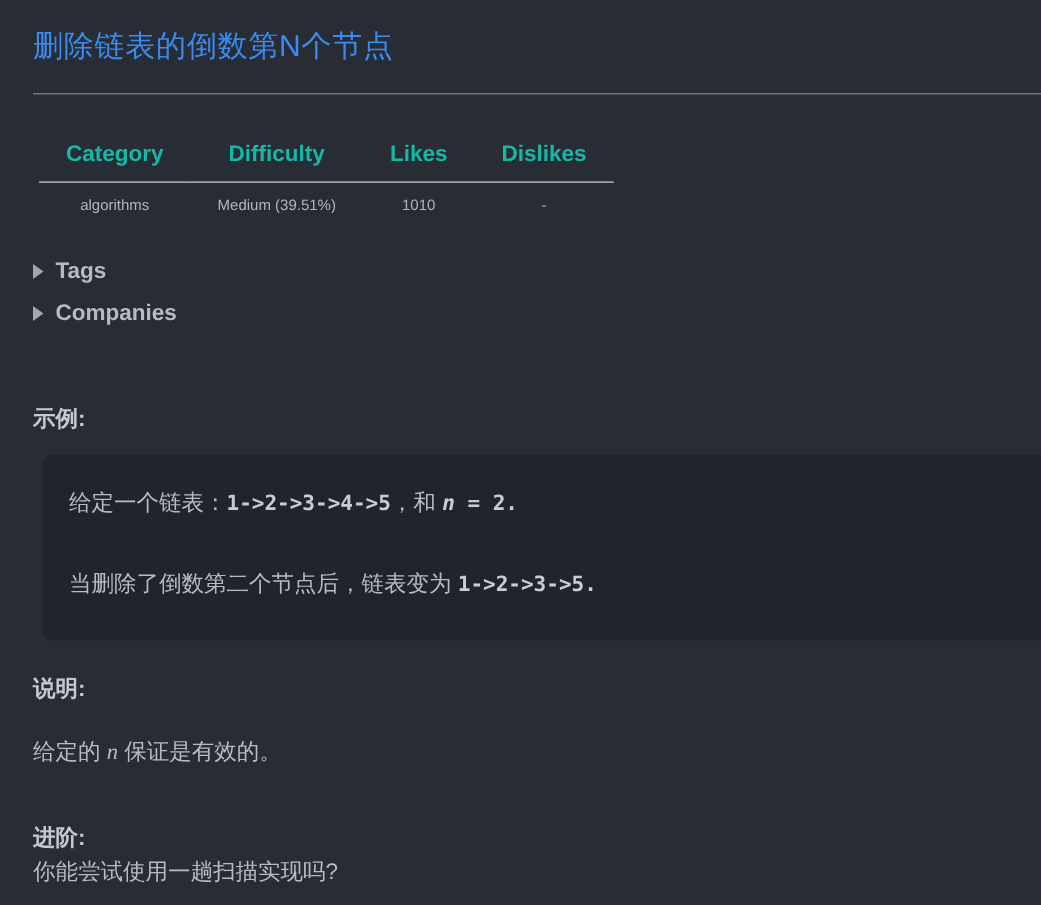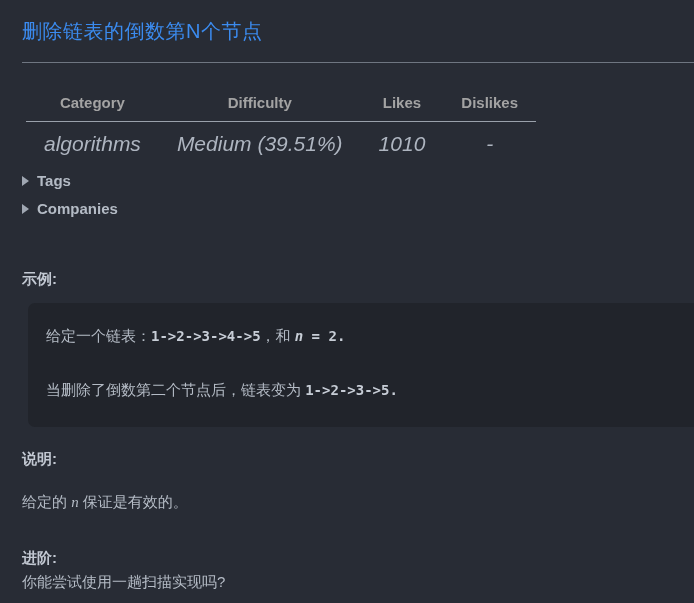--- a/index.html
+++ b/index.html
@@ -48,34 +48,33 @@
   
   .meta-table {
     position: absolute;
     left: 26px;
     top: 88px;
     border-collapse: collapse;
   }
   .meta-table th {
     font-size: 15px;
     font-weight: bold;
-    color: #a3a3a3;
+    color: #14b8a6;
     padding: 6px 18px 10px 18px;
     text-align: center;
     border-bottom: 1px solid #9aa1ab;
     white-space: nowrap;
   }
   .meta-table td {
-    font-size: 21px;
+    font-size: 10px;
     font-weight: 400;
     color: #aeb5c0;
     padding: 10px 18px 8px 18px;
     text-align: center;
     white-space: nowrap;
-    font-style: italic;
   }
 
   
   .collapse-row {
     position: absolute;
     left: 22px;
     display: flex;
     align-items: center;
     gap: 8px;
     font-size: 15px;

